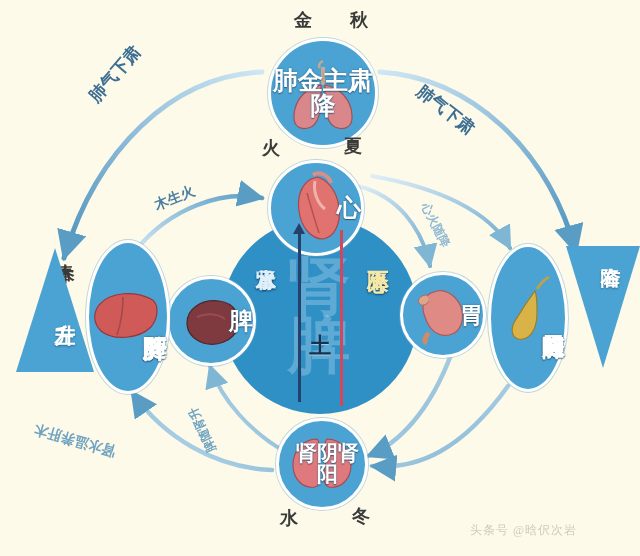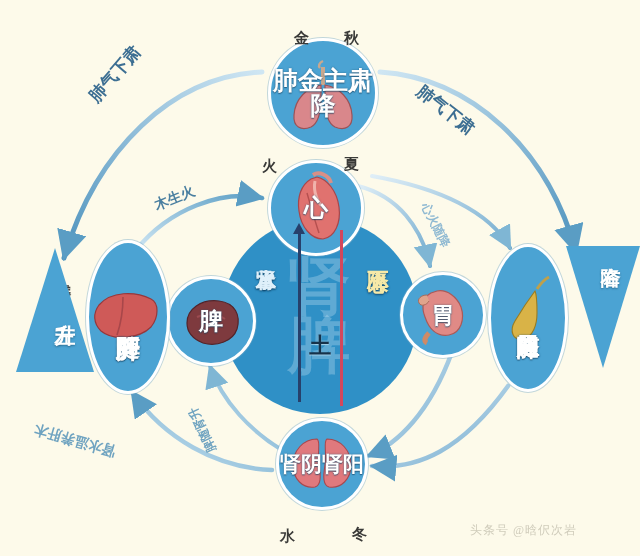--- a/index.html
+++ b/index.html
@@ -10,39 +10,39 @@
     position:relative;
   }
   #stage{position:absolute;inset:0;}
 
   
   .orb{
     position:absolute;border-radius:50%;
     background:#4ba3d3;
     border:3px solid #ffffff;
     box-shadow:0 0 0 1px rgba(120,170,200,.45);
-    display:flex;align-items:center;justify-content:center;
+    display:flex;align-items:center;justify-content:flex-end;
   }
   .orb .organ{position:absolute;}
   .orb .cap{
     position:relative;z-index:3;color:#ffffff;
     font-weight:bold;line-height:1.0;text-align:center;
     text-shadow:0 0 2px rgba(40,90,120,.75),0 1px 1px rgba(20,60,90,.6);
     letter-spacing:0;
   }
 
   
   #lungs{left:268px;top:38px;width:104px;height:104px;}
   #lungs .cap{font-size:25px;}
   
   #heart{left:268px;top:160px;width:90px;height:90px;}
   #heart .cap{font-size:24px;}
   
   #kidney{left:276px;top:418px;width:86px;height:86px;}
-  #kidney .cap{font-size:21px;}
+  #kidney .cap{font-size:21px;padding-left:11px;}
   
   #spleen{left:166px;top:276px;width:84px;height:84px;}
   #spleen .cap{font-size:24px;}
   
   #stomach{left:400px;top:272px;width:80px;height:80px;}
   #stomach .cap{font-size:23px;}
   
   #liver{left:86px;top:240px;width:78px;height:148px;border-radius:50%;}
   #liver .cap{font-size:24px;writing-mode:vertical-rl;text-orientation:upright;}
   
@@ -84,21 +84,21 @@
     font-size:21px;font-weight:bold;writing-mode:vertical-rl;text-orientation:upright;
     text-shadow:0 1px 2px rgba(30,80,110,.6);line-height:1.0;}
   #tri-right{position:absolute;left:566px;top:246px;width:0;height:0;
     border-left:37px solid transparent;border-right:37px solid transparent;
     border-top:122px solid #4ba3d3;}
   #tri-right .lbl{position:absolute;left:-18px;top:-116px;width:36px;color:#ffffff;
     font-size:20px;font-weight:bold;writing-mode:vertical-rl;text-orientation:upright;
     text-shadow:0 1px 2px rgba(30,80,110,.6);line-height:1.0;}
 
   
-  .ellabel{position:absolute;color:#3a3a38;font-size:15px;font-weight:bold;margin-top:21px;}
+  .ellabel{position:absolute;color:#3a3a38;font-size:18px;font-weight:bold;}
   .ellabel.vert{writing-mode:vertical-rl;text-orientation:upright;line-height:1.25;}
 
   
   .arcap{position:absolute;font-weight:bold;white-space:nowrap;}
   #cap-tl{left:84px;top:92px;font-size:17px;color:#3c6e92;
           transform:rotate(-49deg);transform-origin:left top;}
   #cap-tr{left:426px;top:80px;font-size:17px;color:#3c6e92;
           transform:rotate(38deg);transform-origin:left top;}
   #cap-wood{left:152px;top:198px;font-size:14px;color:#4a7fa0;
           transform:rotate(-22deg);transform-origin:left top;}

